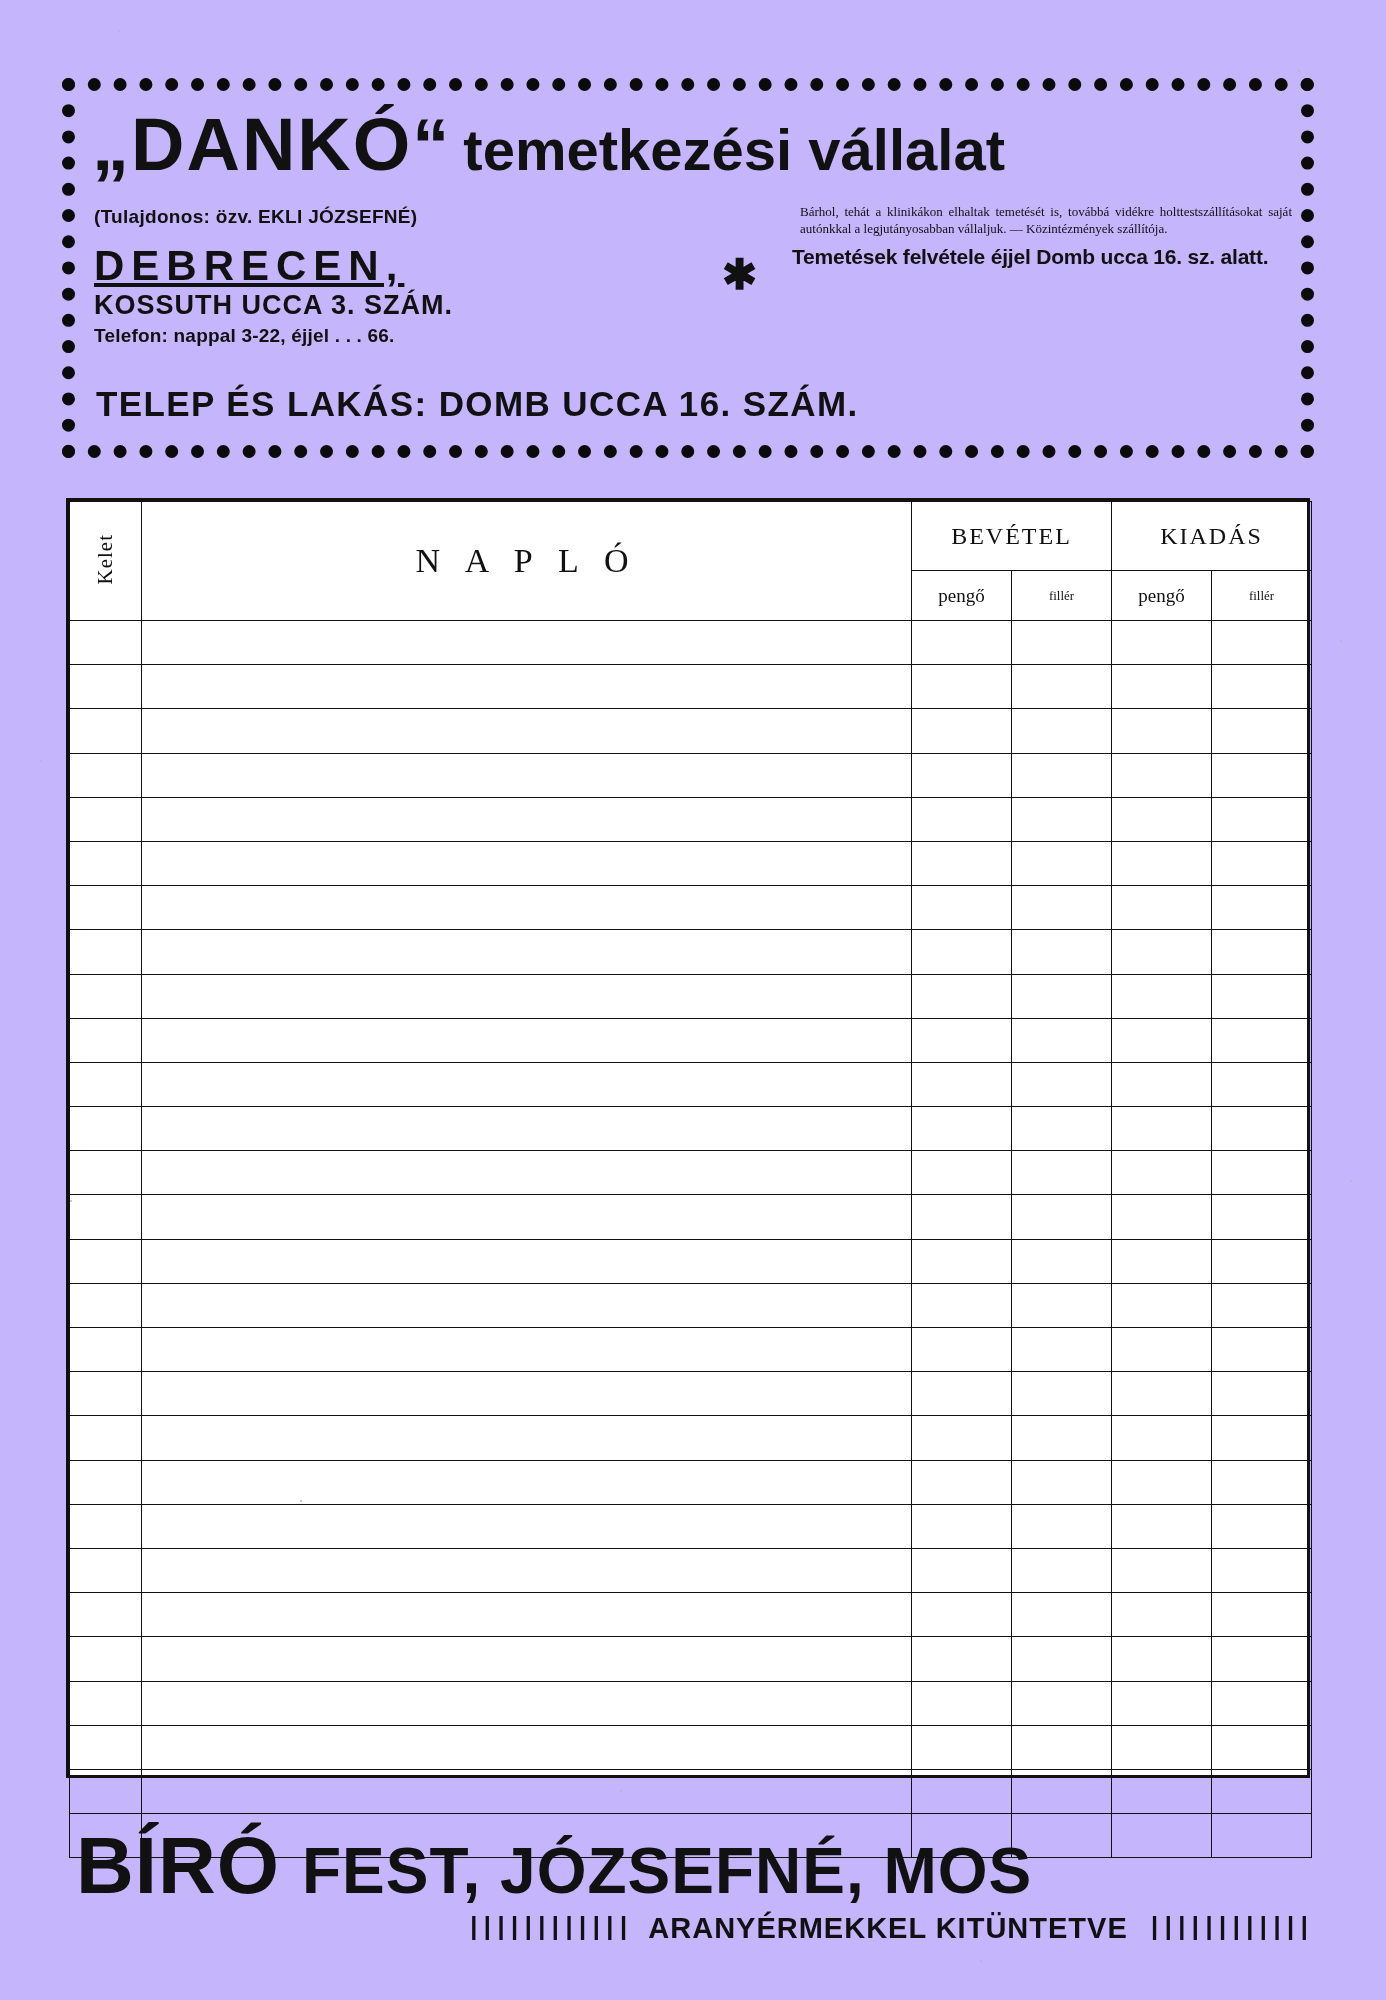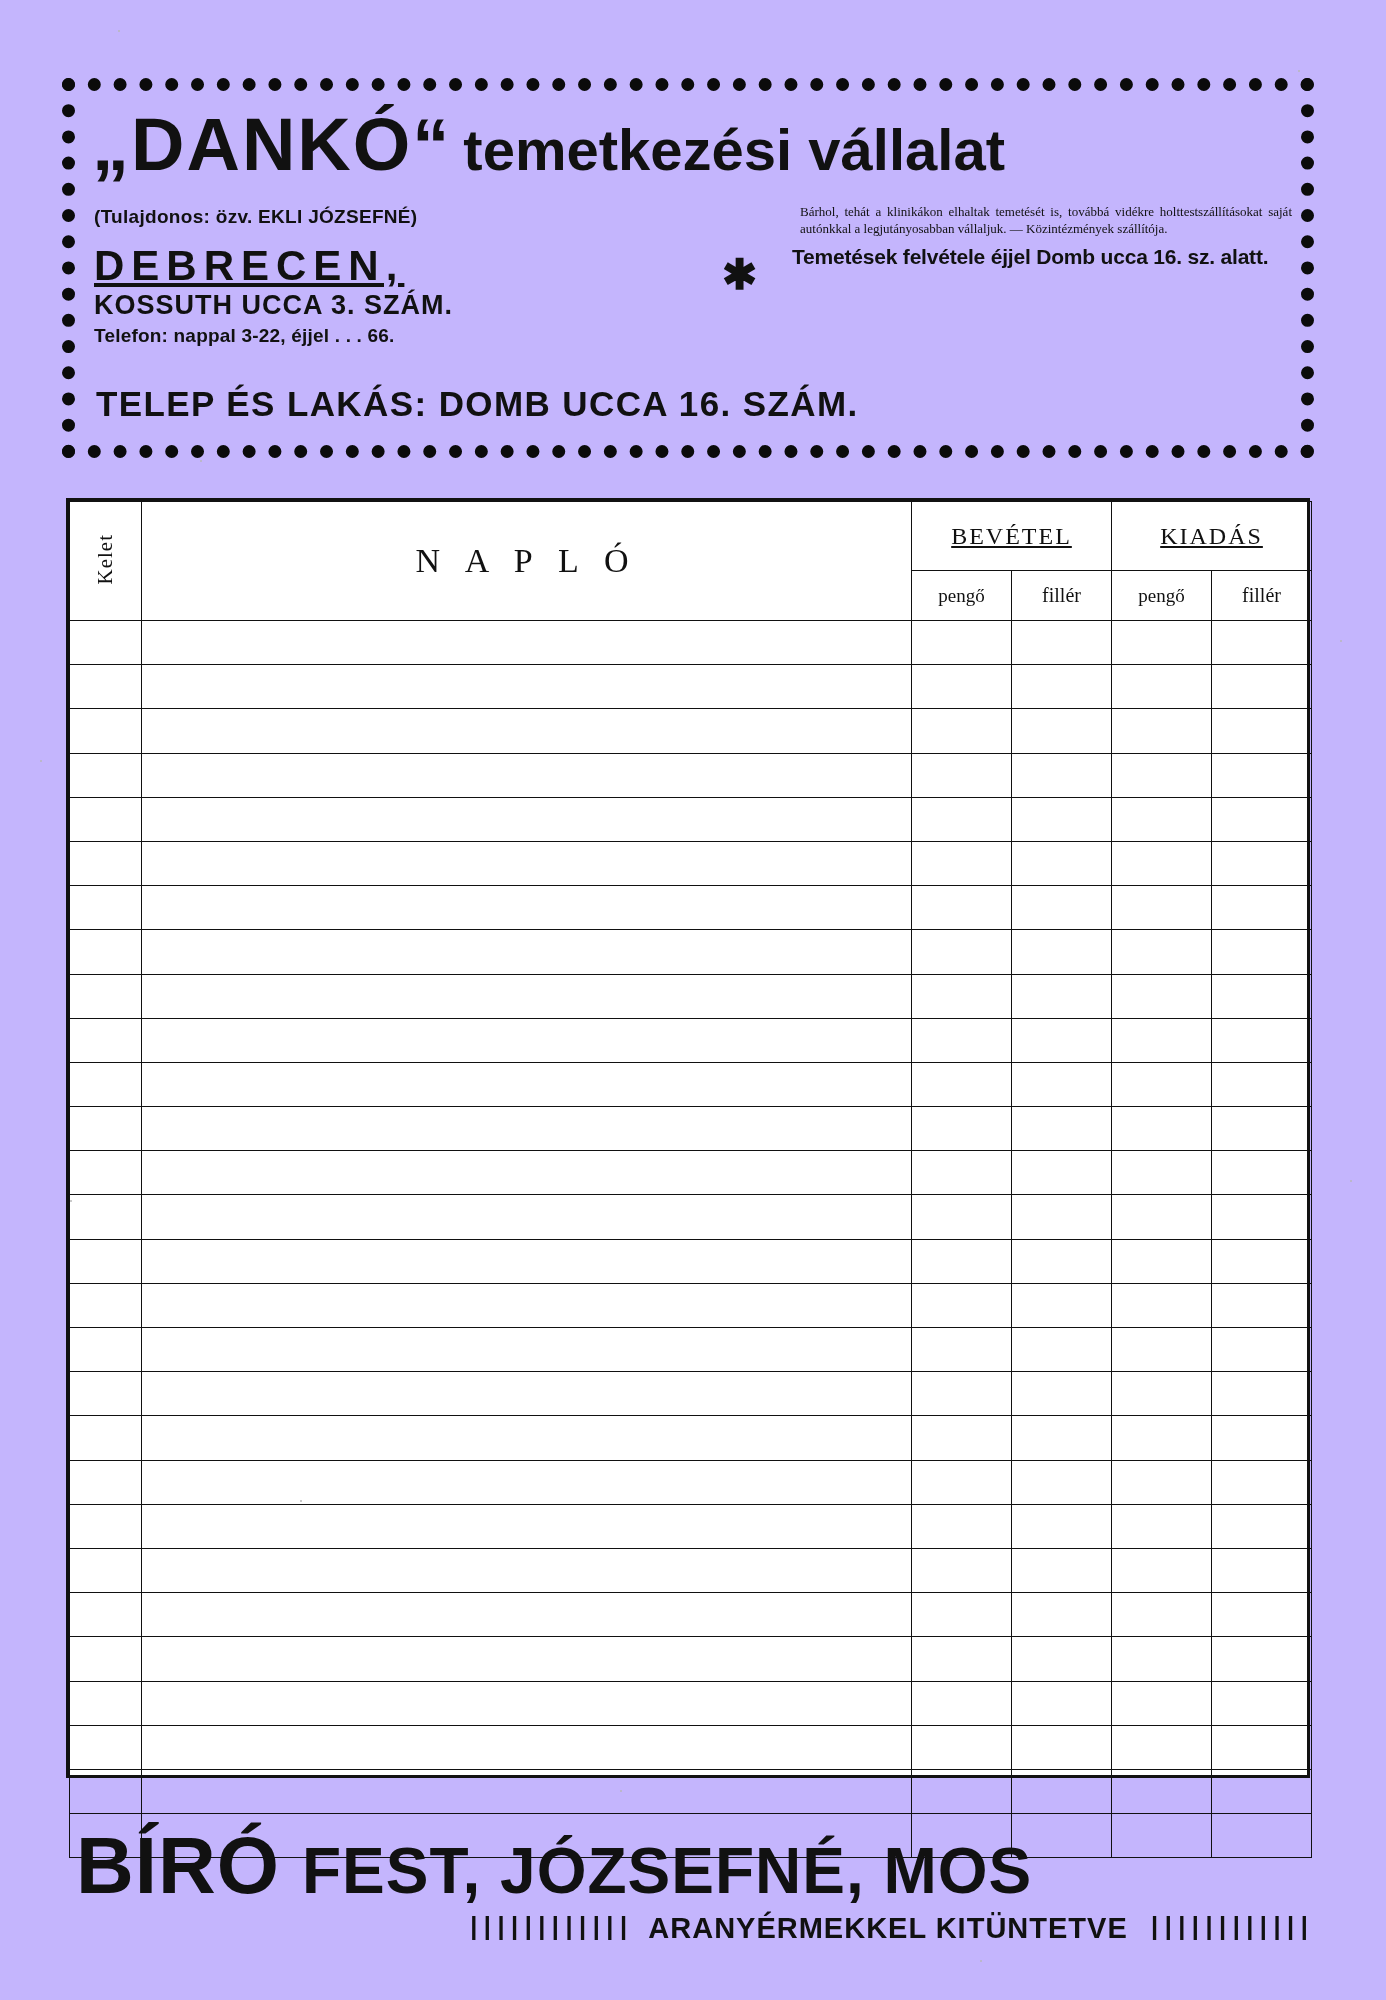--- a/index.html
+++ b/index.html
@@ -187,31 +187,30 @@
     font-size: 34px;
     letter-spacing: 9px;
   }
   .hdr-group {
     text-align: center;
     vertical-align: middle;
     font-family: "Liberation Serif", serif;
     font-size: 24px;
     letter-spacing: 2px;
     height: 62px;
-    text-decoration: underline;
   }
   .hdr-sub {
     text-align: center;
     vertical-align: middle;
     font-family: "Liberation Serif", serif;
     font-size: 19px;
     height: 44px;
   }
   .hdr-sub.small {
-    font-size: 20px;
+    font-size: 13px;
   }
   tr.datarow td {
     height: 43.2px;
   }
 
   
   .ad-bottom {
     position: absolute;
     left: 66px;
     top: 1820px;

